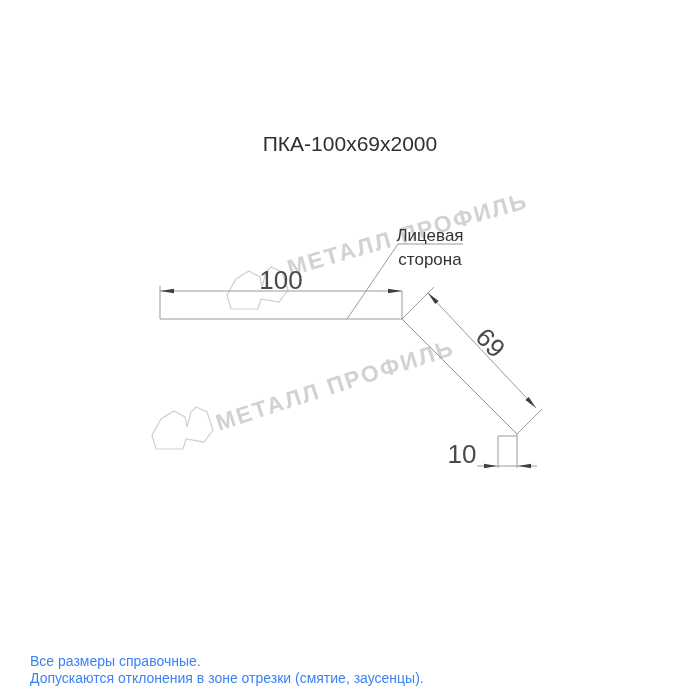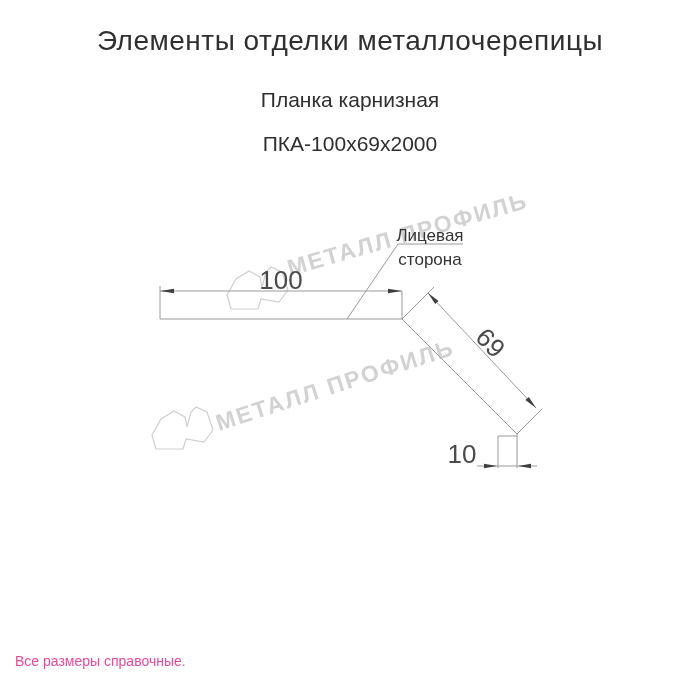--- a/index.html
+++ b/index.html
@@ -6,37 +6,35 @@
   body{width:700px;height:700px;background:#ffffff;overflow:hidden;
        font-family:"Liberation Sans","DejaVu Sans",sans-serif;}
   .page{position:relative;width:700px;height:700px;background:#ffffff;}
   .title{position:absolute;top:25px;left:0;width:700px;text-align:center;
          font-size:28px;color:#2f2f2f;letter-spacing:0.5px;}
   .subtitle{position:absolute;top:88px;left:0;width:700px;text-align:center;
             font-size:21px;color:#2f2f2f;}
   .sku{position:absolute;top:118px;left:0;width:700px;text-align:center;
        font-size:21px;color:#2f2f2f;margin-top:14px;}
   .drawing-svg{position:absolute;left:0;top:0;width:700px;height:700px;}
-  .footer{position:absolute;left:15px;color:#ec4899;font-size:14px;}
+  .footer{position:absolute;left:30px;color:#3b82f6;font-size:14px;}
   .footer.line1{top:653px;}
   .footer.line2{top:670px;}
   .wm-text{font-size:23px;font-weight:bold;letter-spacing:2px;fill:#d2d2d2;}
   .wm-logo{fill:none;stroke:#cfcfcf;stroke-width:1.2;}
   .dline{stroke:#9a9a9a;stroke-width:1;fill:none;}
   .arrow{fill:#3f3f3f;stroke:none;}
   .dimtext{font-size:26px;fill:#4a4a4a;}
   .facetext{font-size:17px;fill:#333333;}
 </style>
 </head>
 <body>
 
 <div class="page">
 
-  <div class="title">Элементы отделки металлочерепицы</div>
-  <div class="subtitle">Планка карнизная</div>
   <div class="sku">ПКА-100x69x2000</div>
 
   <svg class="drawing-svg" viewBox="0 0 700 700">
 
     <g>
       <path class="wm-logo" transform="translate(75,-140)" d="M156,449 L152,435 L161,419 L174,411 L185,417 L187,427 L191,412 L196,407 L207,412 L213,430 L204,442 L186,439 L183,449 Z"></path>
       <text class="wm-text" transform="translate(290,276) rotate(-16)">МЕТАЛЛ ПРОФИЛЬ</text>
     </g>
     <g>
       <path class="wm-logo" d="M156,449 L152,435 L161,419 L174,411 L185,417 L187,427 L191,412 L196,407 L207,412 L213,430 L204,442 L186,439 L183,449 Z"></path>
@@ -78,14 +76,15 @@
 
     <g>
       <line class="dline" x1="347" y1="319" x2="398" y2="244"></line>
       <line class="dline" x1="398" y1="244" x2="463" y2="244"></line>
       <text class="facetext" x="430" y="241" text-anchor="middle">Лицевая</text>
       <text class="facetext" x="430" y="265" text-anchor="middle">сторона</text>
     </g>
   </svg>
 
   <div class="footer line1">Все размеры справочные.</div>
+  <div class="footer line2">Допускаются отклонения в зоне отрезки (смятие, заусенцы).</div>
 
 </div>
 
 </body></html>

